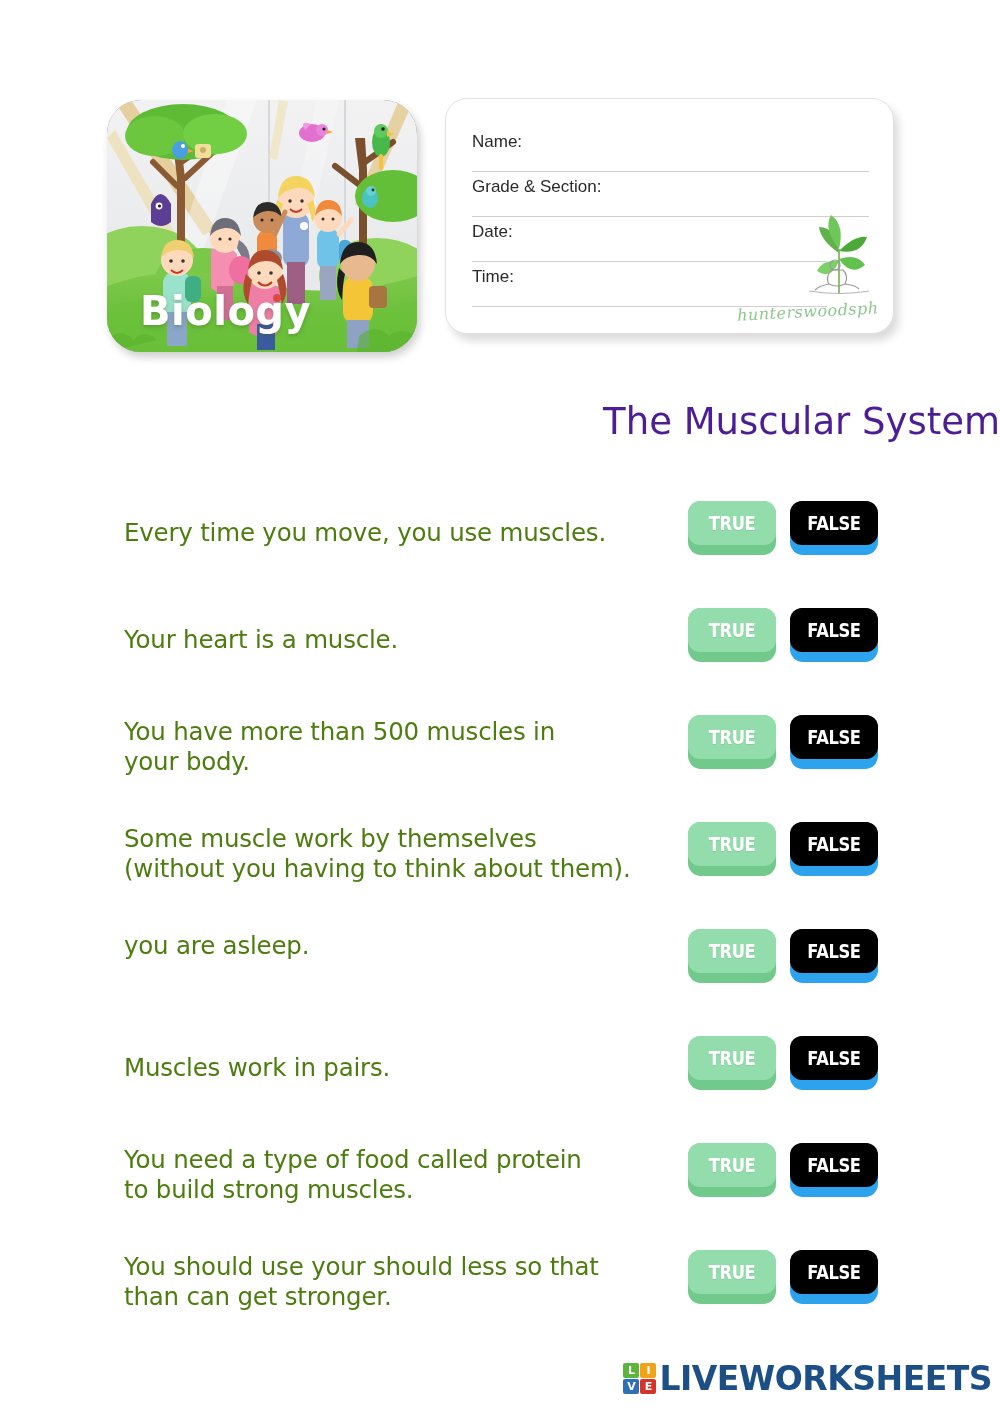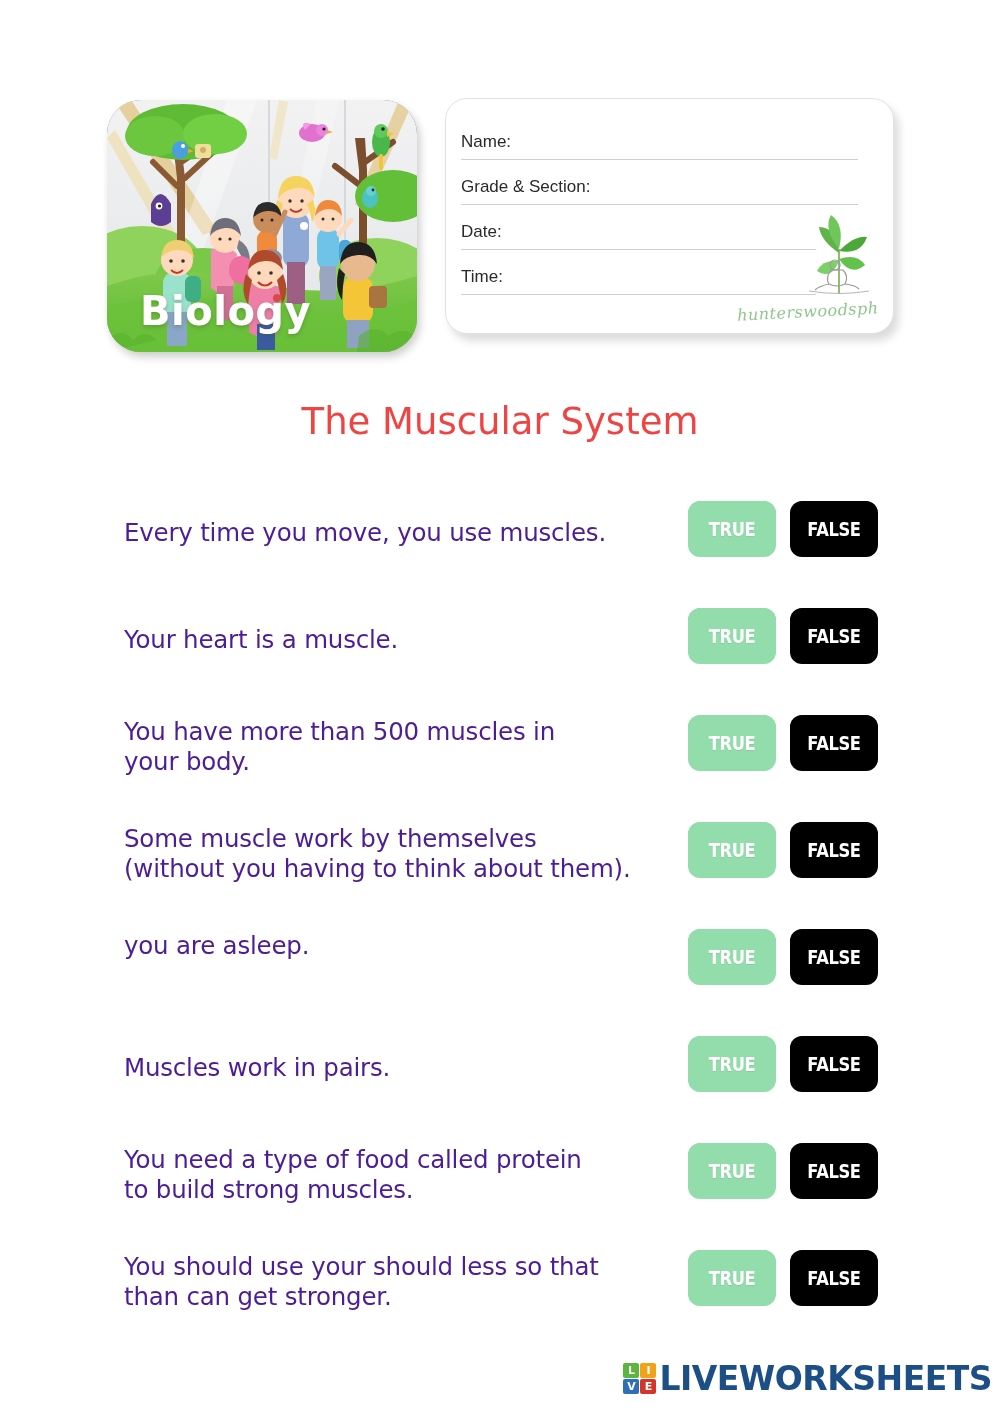--- a/index.html
+++ b/index.html
@@ -57,24 +57,24 @@
     top: 98px;
     width: 447px;
     height: 234px;
     background: #ffffff;
     border: 1px solid #e2e2e2;
     border-radius: 22px;
     box-shadow: 5px 7px 8px rgba(0,0,0,0.14);
   }
   .field {
     position: absolute;
-    left: 15px;
+    left: 26px;
     width: 397px;
     border-bottom: 1px solid #cfcfcf;
-    padding-bottom: 7px;
+    padding-bottom: 19px;
   }
   .field span {
     font-size: 17px;
     color: #2a2a2a;
     font-family: "Liberation Sans", sans-serif;
   }
   .f1 { top: 33px; }
   .f2 { top: 78px; }
   .f3 { top: 123px; width: 355px; }
   .f4 { top: 168px; width: 355px; }
@@ -97,45 +97,45 @@
     letter-spacing: 0.5px;
     transform: rotate(-3deg);
   }
 
   
   .worksheet-title {
     position: absolute;
     left: 0;
     top: 400px;
     width: 1000px;
-    text-align: center;
+    text-align: right;
     font-size: 37px;
     font-weight: 400;
-    color: #ef4444;
+    color: #4c1d95;
     font-family: "DejaVu Sans", sans-serif;
   }
 
   
   .questions {
     position: absolute;
     left: 0;
     top: 493px;
     width: 1000px;
   }
   .q-row {
     position: relative;
     height: 107px;
   }
   .q-text {
     position: absolute;
     left: 124px;
     width: 560px;
     font-size: 24.5px;
     line-height: 30px;
-    color: #4c1d95;
+    color: #4d7c0f;
     font-family: "DejaVu Sans", sans-serif;
     letter-spacing: -0.2px;
   }
   .q-text.one-line { top: 25px; }
   .q-text.two-line { top: 10px; }
 
   .answers {
     position: absolute;
     left: 688px;
     top: 8px;
@@ -154,21 +154,21 @@
     font-size: 19px;
     letter-spacing: -0.5px;
     color: #ffffff;
     cursor: pointer;
     box-sizing: border-box;
   }
   .btn .cap {
     position: absolute;
     left: 0; top: 0;
     width: 88px;
-    height: 56px;
+    height: 44px;
     border-radius: 12px;
     display: flex;
     align-items: center;
     justify-content: center;
   }
   .btn-true {
     left: 0;
     background: #72c98c;
   }
   .btn-true .cap {

